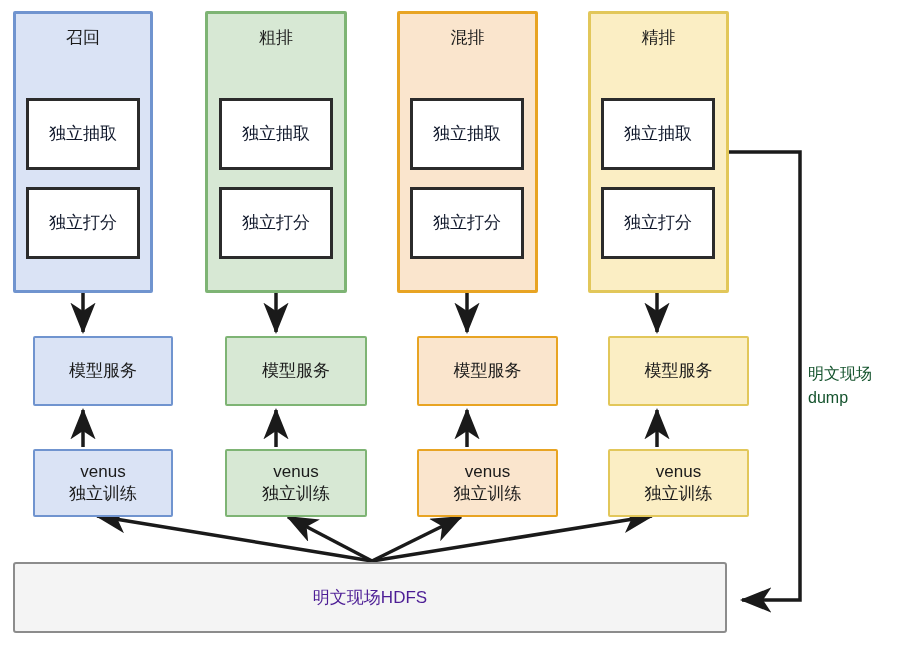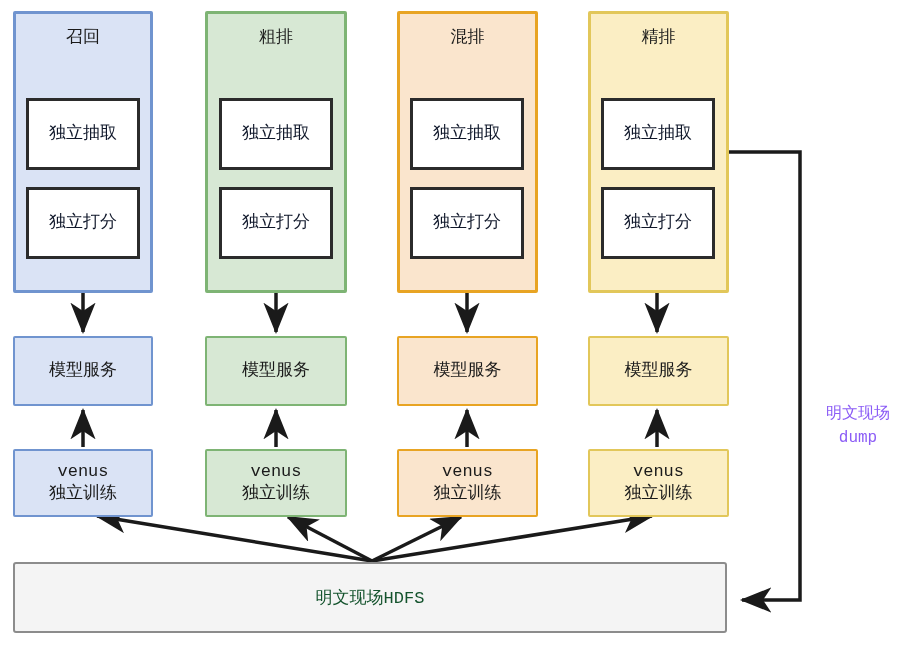--- a/index.html
+++ b/index.html
@@ -12,21 +12,20 @@
     height: 648px;
     font-family: "Liberation Sans", "DejaVu Sans", sans-serif;
     color: #1a1a1a;
     position: relative;
     overflow: hidden;
   }
   #canvas {
     position: relative;
     width: 912px;
     height: 616px;
-    font-family: Liberation Mono, monospace;
   }
   #arrow-layer {
     position: absolute;
     left: 0;
     top: 0;
     width: 912px;
     height: 648px;
     pointer-events: none;
   }
 
@@ -71,49 +70,49 @@
     border-width: 2px;
     border-style: solid;
     border-radius: 2px;
     display: flex;
     align-items: center;
     justify-content: center;
     text-align: center;
     font-size: 17px;
     line-height: 22px;
     color: #1a1a1a;
+    margin-left: 20px;
   }
   .flat-box .two-line {
     display: block;
     white-space: pre-line;
   }
 
   
   .storage-box {
     position: absolute;
     box-sizing: border-box;
     background: #f4f4f4;
     border: 2px solid #8c8c8c;
     border-radius: 3px;
     display: flex;
     align-items: center;
     justify-content: center;
     font-size: 17px;
-    color: #14532d;
+    color: #4c1d95;
   }
 
   
   .edge-label {
     position: absolute;
-    text-align: center;
+    text-align: left;
     font-size: 16px;
     line-height: 24px;
-    color: #8b5cf6;
+    color: #14532d;
     white-space: pre-line;
-    margin-top: 40px;
   }
 </style>
 </head>
 <body>
 
 <div id="canvas">
 
   <svg id="arrow-layer" viewBox="0 0 912 648" width="912" height="648">
     <defs>
       <marker id="ah" markerWidth="10" markerHeight="10" refX="8.4" refY="3.6" orient="auto" markerUnits="strokeWidth">

